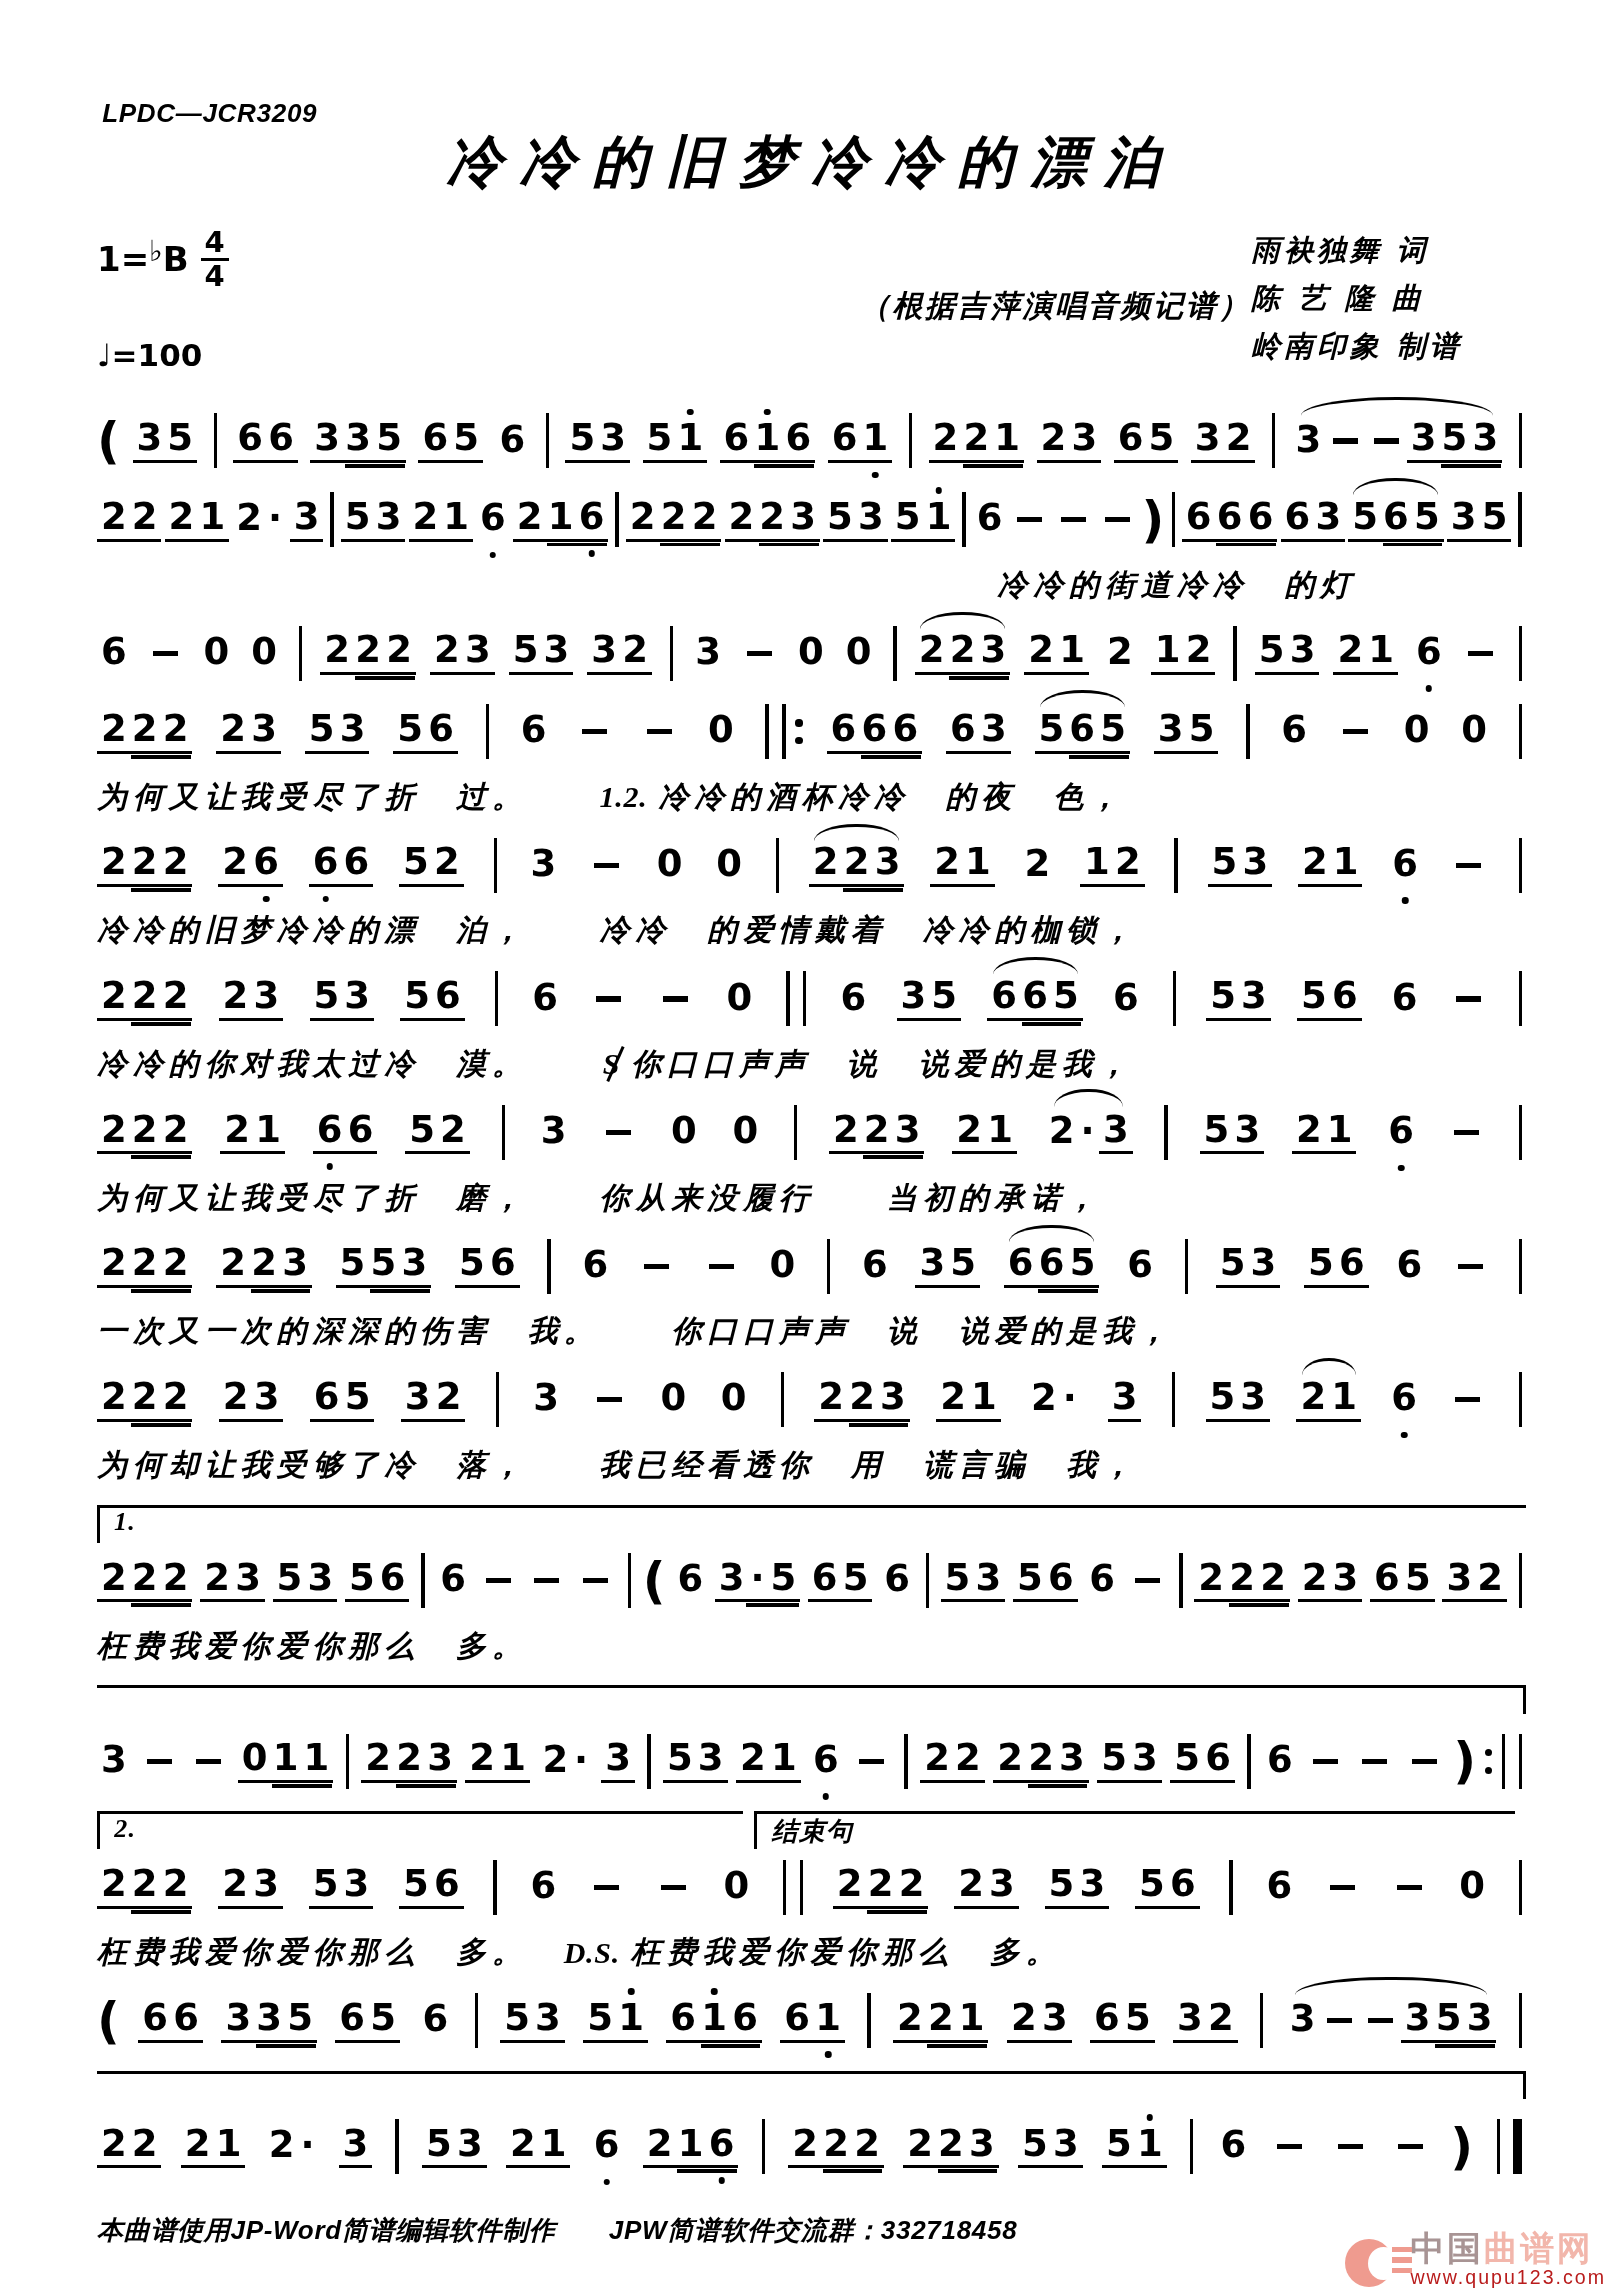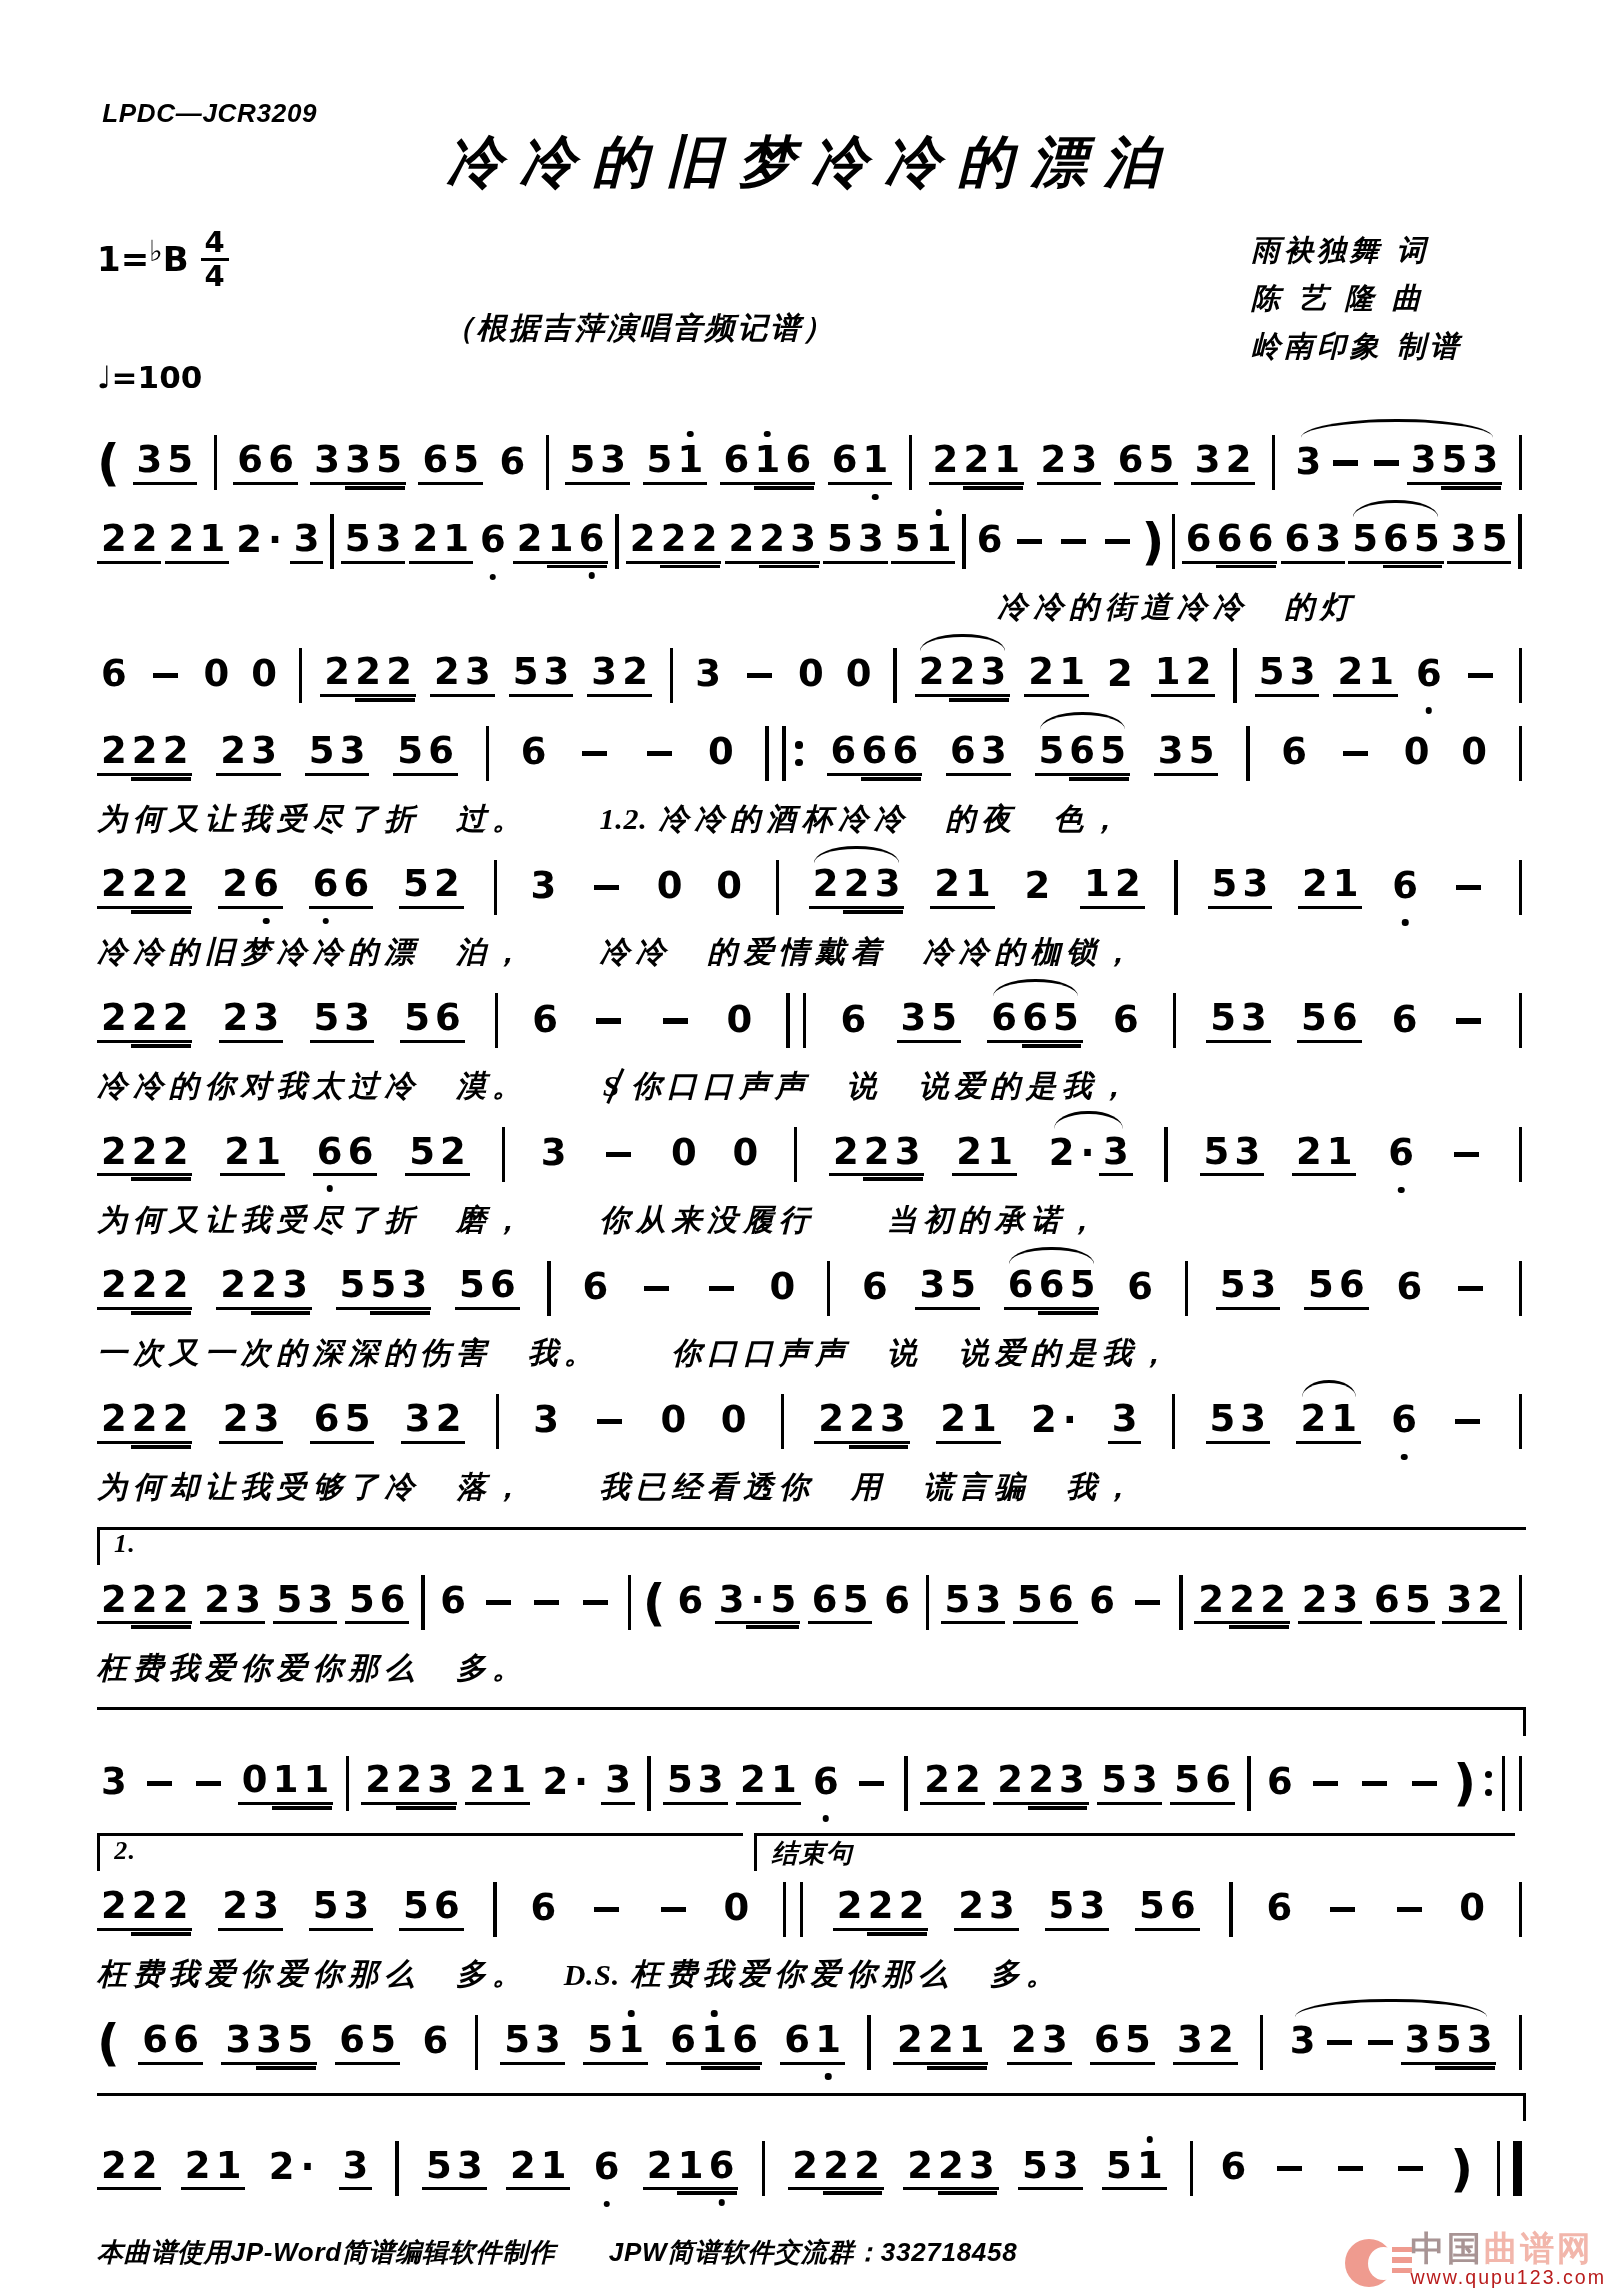--- a/index.html
+++ b/index.html
@@ -12,23 +12,23 @@
            font-size:26px;margin:52px 0 0 5.2px;letter-spacing:0.7px;}
   .title{font-family:Liberation Mono, monospace;font-style:italic;font-weight:bold;
          font-size:56px;text-align:center;letter-spacing:17px;margin-top:-3.9px;}
   .meta{display:flex;margin-top:26px;align-items:flex-start;}
   .meta-left{width:347px;}
   .keysig{font-size:34px;font-weight:bold;display:flex;align-items:center;}
   .flat{font-size:29px;position:relative;top:-7.9px;}
   .frac{display:inline-flex;flex-direction:column;align-items:center;margin-left:11.8px;
         font-size:29px;line-height:1.05;}
   .frac b{border-top:3.3px solid #000;padding:0 3.9px;}
-  .tempo{font-size:31px;font-weight:bold;margin-top:68px;}
-  .subtitle{flex:1;text-align:left;font-family:"DejaVu Serif",serif;font-style:italic;
-            font-weight:bold;font-size:30px;margin-top:81px;letter-spacing:2.6px;}
+  .tempo{font-size:31px;font-weight:bold;margin-top:46px;}
+  .subtitle{flex:1;text-align:right;font-family:"DejaVu Serif",serif;font-style:italic;
+            font-weight:bold;font-size:30px;margin-top:59px;letter-spacing:2.6px;}
   .credits{width:275px;text-align:left;font-family:"DejaVu Serif",serif;font-style:italic;
            font-weight:bold;font-size:29px;line-height:1.65;letter-spacing:3.9px;}
 
   
   .score{margin-top:30px;}
   .system{margin-bottom:2.6px;}
   .notes-row{display:flex;align-items:center;justify-content:space-between;
              height:76px;font-weight:bold;font-size:37px;line-height:1;}
   .grp{display:inline-flex;align-items:flex-end;position:relative;padding:0 1.3px 3.9px 1.3px;}
   .b1{border-bottom:3.9px solid #000;}

